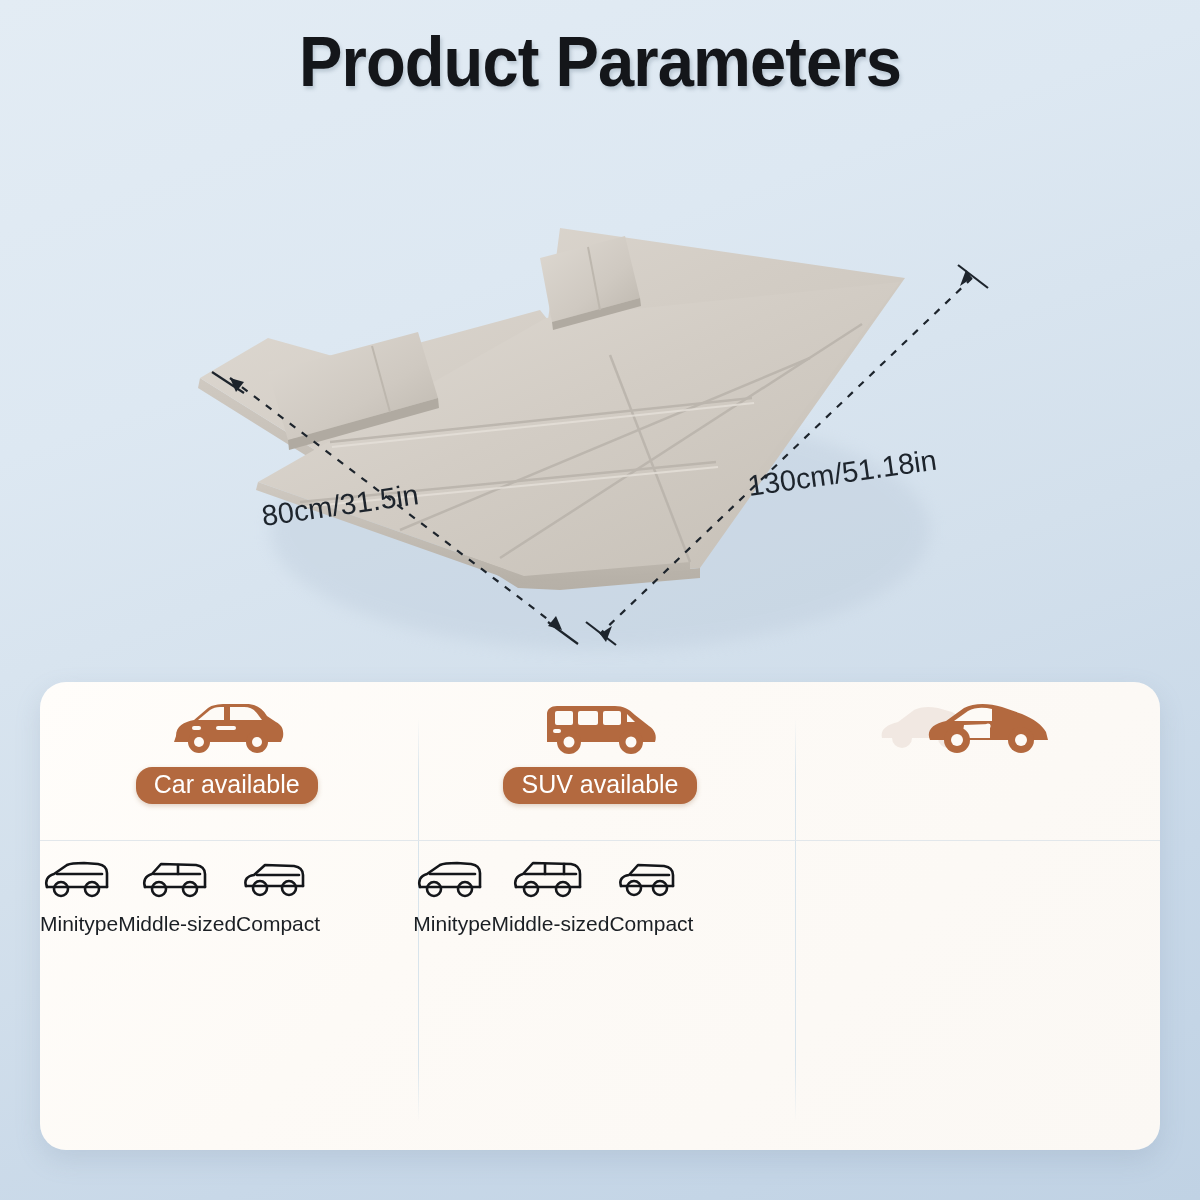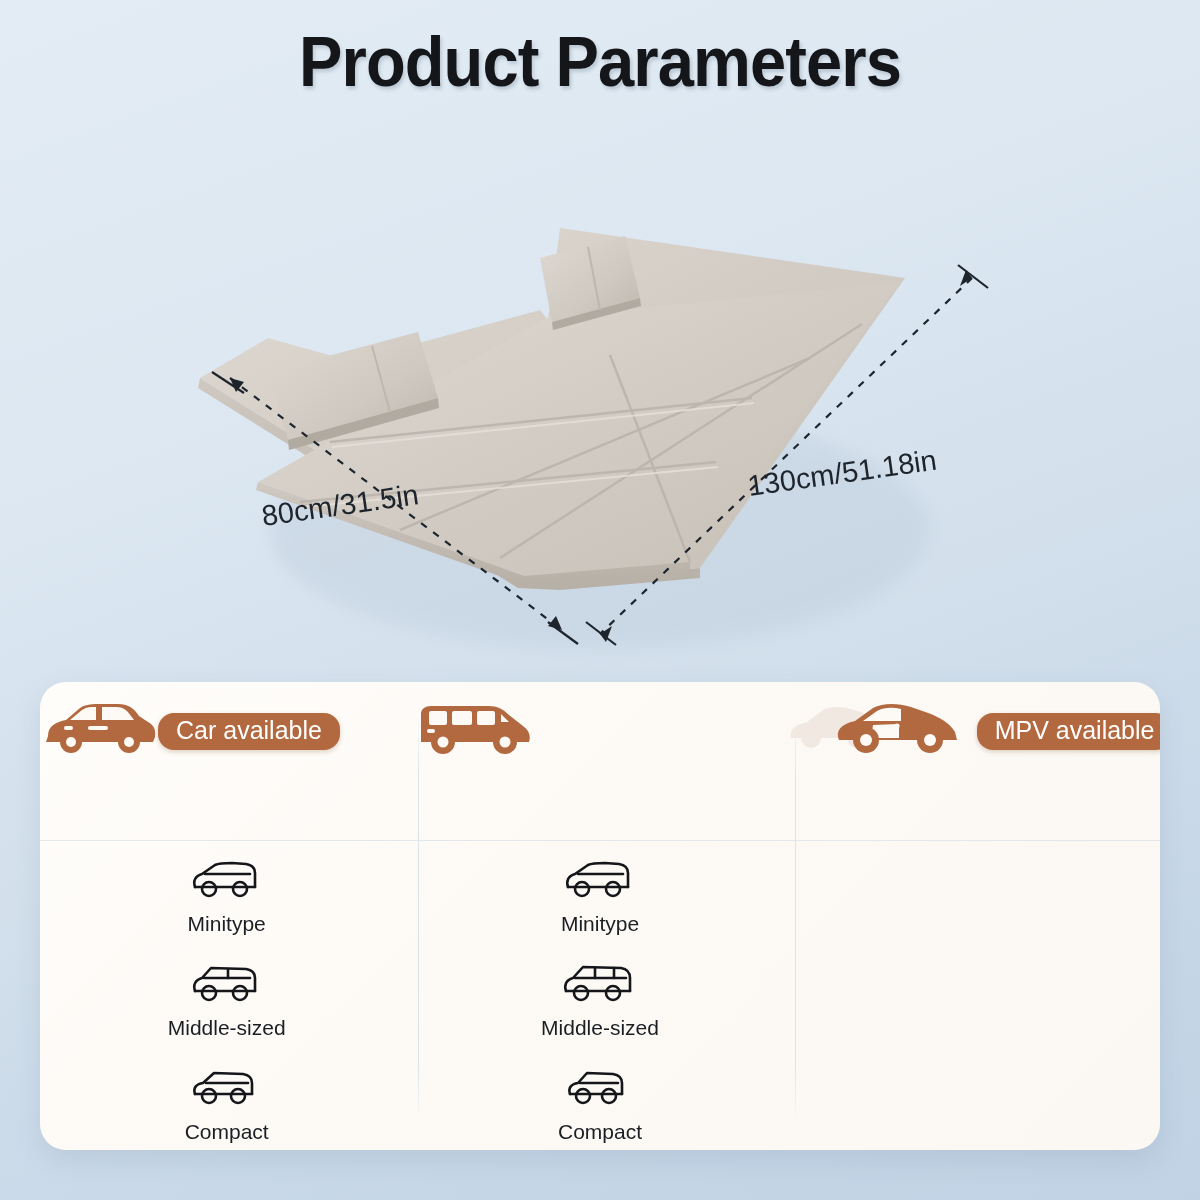--- a/index.html
+++ b/index.html
@@ -44,31 +44,31 @@
           background:linear-gradient(to bottom,rgba(205,220,232,0) 0%,#d8e4ec 14%,#d8e4ec 86%,rgba(205,220,232,0) 100%); }
   .v-div.one{ left:378px; }
   .v-div.two{ left:755px; }
   .h-div{ position:absolute; left:0; top:158px; width:1120px; height:1px; background:#e2e7eb; }
 
   
   .cols{ position:absolute; inset:0; display:flex; }
   .col{ flex:1; position:relative; }
 
   .col-head{ position:absolute; top:14px; left:0; width:100%;
-             display:flex; flex-direction:row; align-items:center;text-align:center; }
+             display:flex; flex-direction:column; align-items:center;text-align:center; }
   .head-icon{ height:62px; display:flex; align-items:flex-end; justify-content:center; }
   .badge{
     margin-top:9px; background:#b3693f; color:#fff;
     border-radius:16px; padding:5px 18px 7px;
     font-size:25px; line-height:1; white-space:nowrap;
     box-shadow:0 2px 5px rgba(150,105,70,.30);
   }
 
   .col-list{ position:absolute; top:172px; left:0; width:100%;
-             display:flex; flex-direction:column; align-items:center; }
+             display:flex; flex-direction:row; align-items:center; }
   .item{ display:flex; flex-direction:column; align-items:center; margin-bottom:22px; }
   .item-icon{ height:50px; display:flex; align-items:center; justify-content:center; }
   .item-label{ margin-top:8px; font-size:21px; color:#1b1f24; white-space:nowrap; }
 </style>
 </head>
 <body>
 
 <div class="title">Product Parameters</div>
 
 <div class="hero">
@@ -239,20 +239,21 @@
               <rect x="64" y="13" width="18" height="14" rx="2"></rect>
               <path d="M88 16 L96 24 L88 24 Z"></path>
               <rect x="14" y="31" width="8" height="4" rx="2"></rect>
             </g>
             <circle cx="30" cy="44" r="12" fill="#b3693f"></circle>
             <circle cx="30" cy="44" r="5.5" fill="#fdfaf6"></circle>
             <circle cx="92" cy="44" r="12" fill="#b3693f"></circle>
             <circle cx="92" cy="44" r="5.5" fill="#fdfaf6"></circle>
           </svg>
         </div>
+        <div class="badge">SUV available</div>
       </div>
 
       <div class="col-list">
         <div class="item">
           <div class="item-icon">
             <svg width="78" height="44" viewBox="0 0 78 44" fill="none" stroke="#14161a" stroke-width="2.6" stroke-linecap="round" stroke-linejoin="round">
               <path d="M7 30 C5 24 7 19 14 17 L27 8 C31 6 36 6 44 6 L58 7 C64 8 67 11 67 16 L67 30"></path>
               <path d="M7 30 L67 30"></path>
               <path d="M17 17 L62 17"></path>
               <circle cx="21" cy="32" r="7"></circle>
@@ -313,21 +314,20 @@
               <path d="M120 12 L136 18 C142 21 146 25 149 30 L120 30 Z" opacity=".0"></path>
               <path d="M112 26 L112 40 L84 40 L86 27 Z"></path>
               <circle cx="110" cy="28" r="2.6"></circle>
             </g>
             <circle cx="79" cy="42" r="13" fill="#b3693f"></circle>
             <circle cx="79" cy="42" r="6" fill="#fdfaf6"></circle>
             <circle cx="143" cy="42" r="13" fill="#b3693f"></circle>
             <circle cx="143" cy="42" r="6" fill="#fdfaf6"></circle>
           </svg>
         </div>
-        <div class="badge">MPV available</div>
       </div>
 
       <div class="col-list">
 
       </div>
     </div>
 
   </div>
 </div>
 

